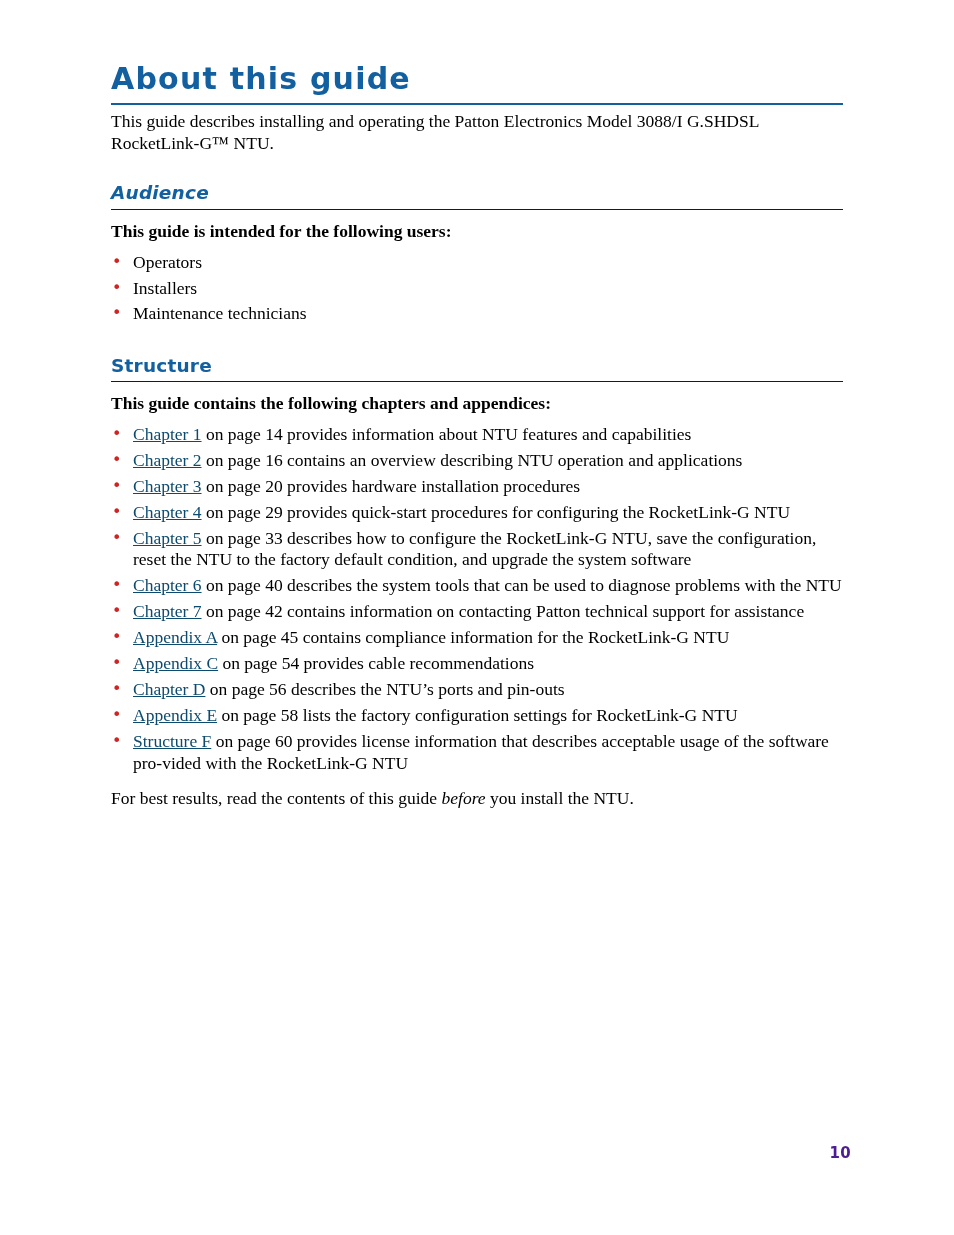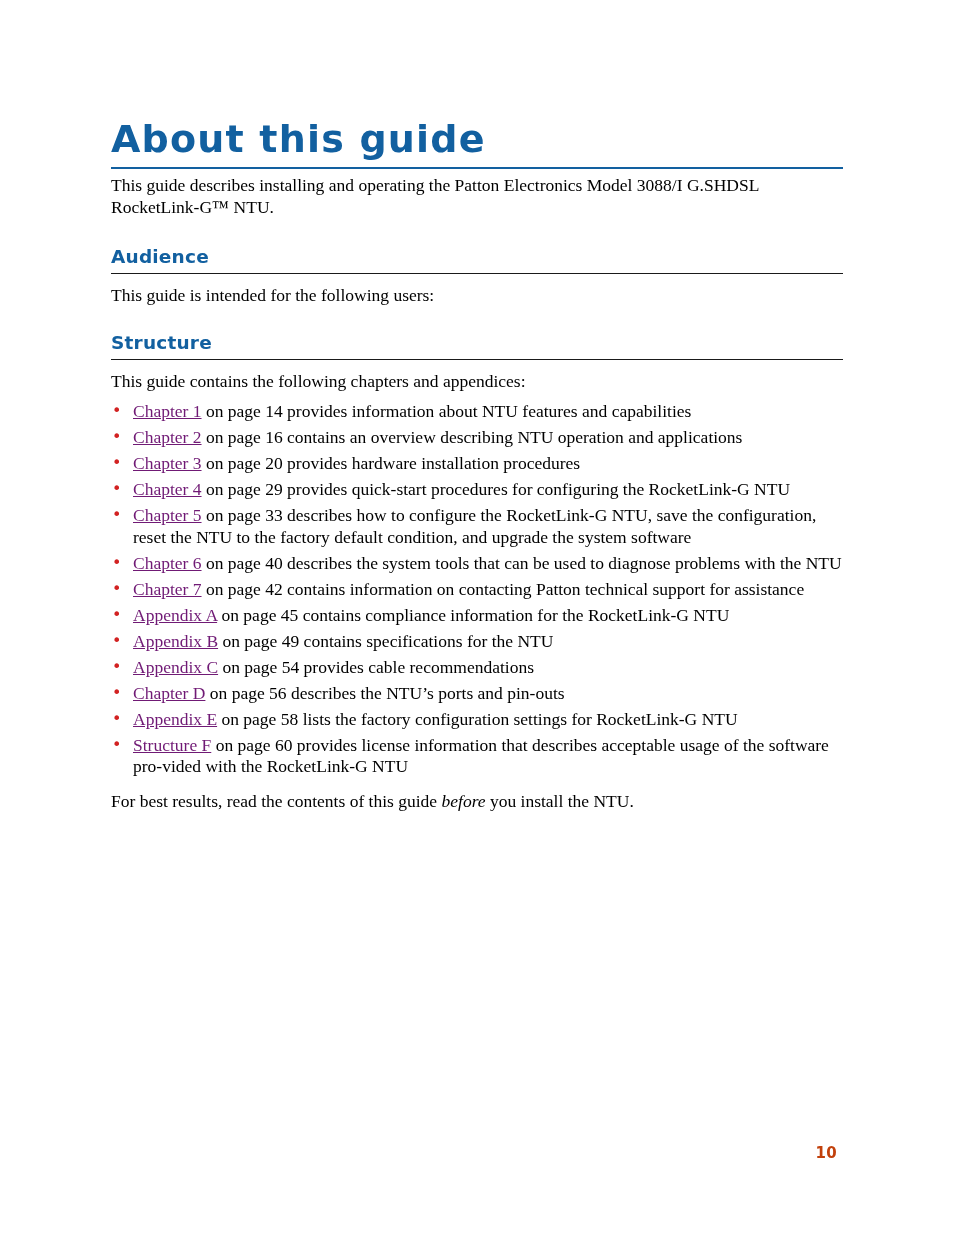--- a/index.html
+++ b/index.html
@@ -23,25 +23,25 @@
     position: absolute;
     left: 111px;
     top: 0;
     width: 732px;
   }
 
   
   .page-title {
     font-family: "DejaVu Sans", "Liberation Sans", sans-serif;
     font-weight: bold;
-    font-size: 38px;
+    font-size: 30px;
     letter-spacing: 1.2px;
     color: #1260A0;
     margin: 0;
-    padding-top: 120px;
+    padding-top: 64px;
     line-height: 1.0;
   }
 
   .title-rule {
     border: 0;
     border-top: 2px solid #1260A0;
     margin: 9px 0 0 0;
     width: 732px;
   }
 
@@ -68,25 +68,26 @@
     line-height: 1.0;
   }
 
   .heading-rule {
     border: 0;
     border-top: 1.5px solid #1a1a1a;
     margin: 6px 0 0 0;
     width: 732px;
   }
 
-  .sec-audience { padding-top: 30px; }
+  .sec-audience { padding-top: 30px; font-style: italic; }
   .sec-structure { padding-top: 28px; }
 
   .after-rule {
     padding-top: 11px;
+    font-weight: bold;
   }
 
   
   ul.bullets {
     list-style: none;
     margin: 0;
     padding: 0;
   }
 
   ul.bullets.audience-list { padding-top: 10px; }
@@ -109,40 +110,40 @@
     position: absolute;
     left: 1px;
     top: -1px;
     color: #D22222;
     font-size: 16px;
     line-height: 22px;
     font-family: "DejaVu Sans", "Liberation Sans", sans-serif;
   }
 
   .xref {
-    color: #701a75;
+    color: #0c4a6e;
   }
 
   .closing {
     padding-top: 9px;
   }
 
   em.ital {
     font-style: italic;
   }
 
   
   .page-number {
     position: absolute;
-    right: 117px;
+    right: 103px;
     top: 1144px;
     font-family: "DejaVu Sans", "Liberation Sans", sans-serif;
     font-weight: bold;
     font-size: 15px;
-    color: #c2410c;
+    color: #4c1d95;
     letter-spacing: 0.3px;
   }
 </style>
 </head>
 <body>
 
 <div class="page">
 
   <div class="content">
 
@@ -151,20 +152,31 @@
     <hr class="title-rule">
 
     <p class="body intro">This guide describes installing and operating the Patton Electronics Model 3088/I G.SHDSL RocketLink-G™ NTU.</p>
 
     <h2 class="section-heading sec-audience">Audience</h2>
 
     <hr class="heading-rule">
 
     <p class="body after-rule">This guide is intended for the following users:</p>
 
+    <ul class="bullets audience-list">
+      <li>
+        <span>Operators</span>
+      </li>
+      <li>
+        <span>Installers</span>
+      </li>
+      <li>
+        <span>Maintenance technicians</span>
+      </li>
+    </ul>
 
     <h2 class="section-heading sec-structure">Structure</h2>
 
     <hr class="heading-rule">
 
     <p class="body after-rule">This guide contains the following chapters and appendices:</p>
 
     <ul class="bullets structure-list">
       <li>
         <a class="xref" href="#">Chapter 1</a><span> on page 14 provides information about NTU features and capabilities</span>
@@ -182,23 +194,20 @@
         <a class="xref" href="#">Chapter 5</a><span> on page 33 describes how to configure the RocketLink-G NTU, save the configuration, reset the NTU to the factory default condition, and upgrade the system software</span>
       </li>
       <li>
         <a class="xref" href="#">Chapter 6</a><span> on page 40 describes the system tools that can be used to diagnose problems with the NTU</span>
       </li>
       <li>
         <a class="xref" href="#">Chapter 7</a><span> on page 42 contains information on contacting Patton technical support for assistance</span>
       </li>
       <li>
         <a class="xref" href="#">Appendix A</a><span> on page 45 contains compliance information for the RocketLink-G NTU</span>
-      </li>
-      <li>
-        <a class="xref" href="#">Appendix B</a><span> on page 49 contains specifications for the NTU</span>
       </li>
       <li>
         <a class="xref" href="#">Appendix C</a><span> on page 54 provides cable recommendations</span>
       </li>
       <li>
         <a class="xref" href="#">Chapter D</a><span> on page 56 describes the NTU’s ports and pin-outs</span>
       </li>
       <li>
         <a class="xref" href="#">Appendix E</a><span> on page 58 lists the factory configuration settings for RocketLink-G NTU</span>
       </li>

